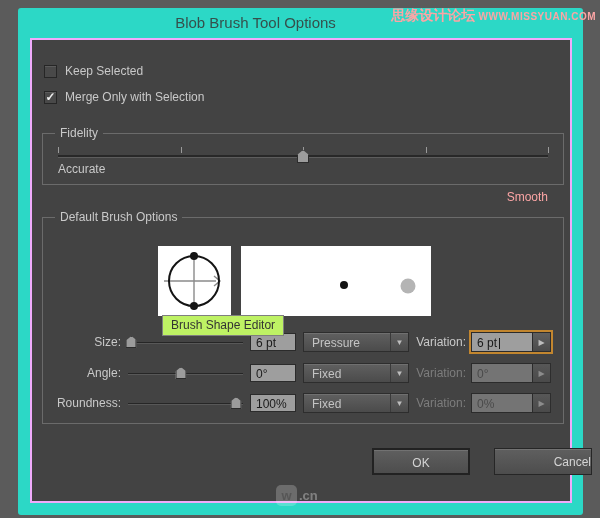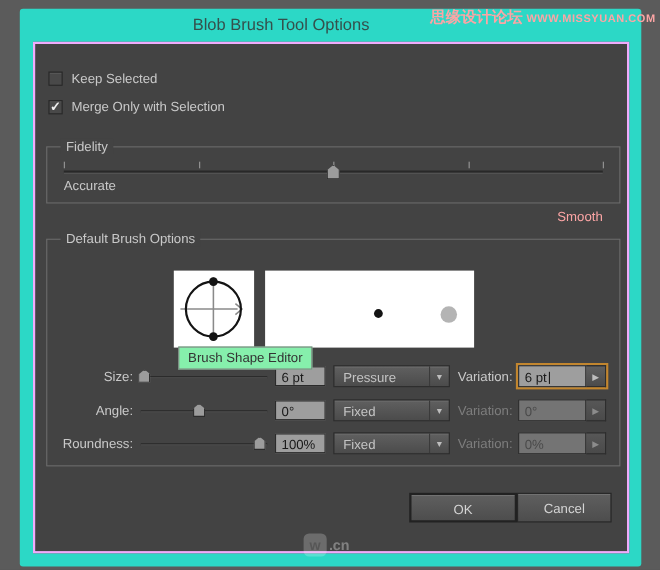--- a/index.html
+++ b/index.html
@@ -45,21 +45,21 @@
   .fid-handle { position:absolute; top:-5px; width:12px; height:13px; background:#9c9c9c;
                 transform:translateX(-50%);
                 clip-path:polygon(50% 0, 100% 38%, 100% 100%, 0 100%, 0 38%);
                 box-shadow:inset 0 0 0 1px #2c2c2c; }
   .fid-min { position:absolute; left:15px; top:28px; color:#c9c9c9; }
   .fid-max { position:absolute; right:15px; top:28px; color:#fca5a5;margin-top:28px; }
 
   
   .shape-square { position:absolute; left:115px; top:28px; width:73px; height:70px; background:#fff; }
   .preview-rect { position:absolute; left:198px; top:28px; width:190px; height:70px; background:#fff; }
-  .tooltip { position:absolute; left:119px; top:97px; background:#86efac; border:1px solid #7f7f7f;
+  .tooltip { position:absolute; left:119px; top:97px; background:#bef264; border:1px solid #7f7f7f;
              color:#333; padding:2px 8px 3px 8px; white-space:nowrap; z-index:4; }
 
   
   .param-row { position:absolute; left:0; width:522px; height:20px; }
   .p-label { position:absolute; left:0; top:3px; width:78px; text-align:right; color:#c9c9c9; }
   .p-slider { position:absolute; left:85px; top:0; width:115px; height:20px; }
   .p-track { position:absolute; left:0; right:0; top:10px; height:2px; background:#262626;
              border-bottom:1px solid #585858; }
   .p-handle { position:absolute; top:4px; width:11px; height:12px; background:#9c9c9c;
               transform:translateX(-50%);
@@ -84,21 +84,21 @@
                display:flex; align-items:center; justify-content:center; }
   .row-disabled .p-varlabel { color:#7d7d7d; }
   .row-disabled .var-input { background:#747474; color:#4a4a4a; }
   .row-disabled .var-arrow { color:#8c8c8c; background:linear-gradient(#575757,#4a4a4a); }
 
   
   .btn { position:absolute; top:448px; height:27px; text-align:center; color:#d4d4d4;
          background:linear-gradient(#5f5f5f,#4d4d4d); font-size:12px;
          box-shadow:inset 0 1px 0 rgba(255,255,255,.12); padding-top:6px; cursor:default; }
   .btn-ok { left:372px; width:98px; border:2px solid #222; }
-  .btn-cancel { left:470px; width:86px; border:1px solid #262626; }
+  .btn-cancel { left:494px; width:98px; border:1px solid #262626;text-align:right; }
 </style>
 </head>
 <body>
 
 <div id="stage">
 
   <div class="frame"></div>
   <div class="title">Blob Brush Tool Options</div>
 
   <div class="wm-top">

